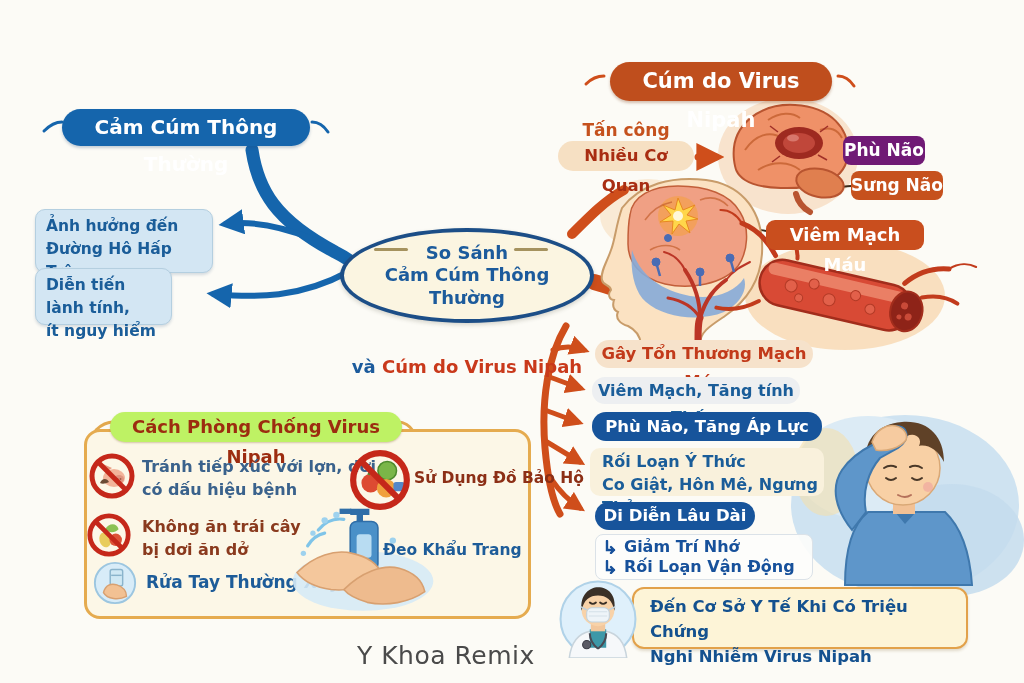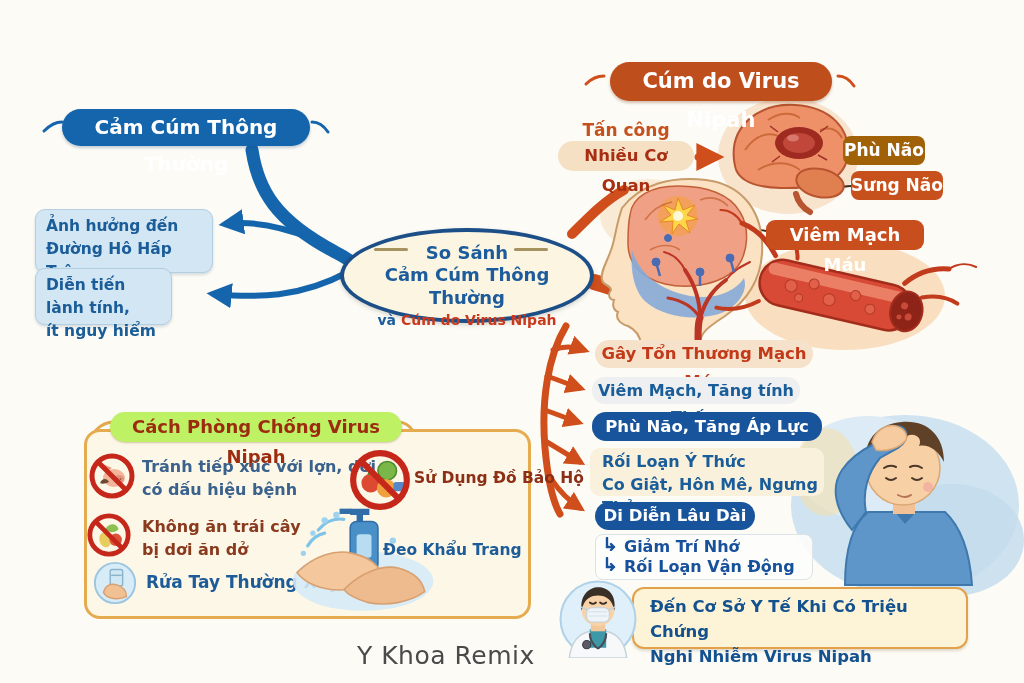--- a/index.html
+++ b/index.html
@@ -12,42 +12,42 @@
   .lbox{position:absolute;z-index:2;background:#d3e6f3;border:1px solid #b4cfe0;border-radius:10px;
     color:#1a5d99;font-weight:700;font-size:15.5px;line-height:23px;padding:5px 10px;box-sizing:border-box;
     box-shadow:0 2px 3px rgba(40,80,120,.18);}
   .lbox1{left:35px;top:209px;width:178px;height:64px;}
   .lbox2{left:35px;top:268px;width:137px;height:57px;}
   .oval{position:absolute;z-index:2;left:340px;top:228px;width:254px;height:95px;border:4px solid #1c4e87;
     border-radius:50%;background:#fbf5e1;box-sizing:border-box;text-align:center;padding-top:10px;
     box-shadow:0 2px 4px rgba(60,60,40,.2);}
   .oval .l1{font-size:18px;font-weight:700;color:#1c5b9c;line-height:21px;}
   .oval .l2{font-size:18px;font-weight:700;color:#1c5b9c;line-height:23px;}
-  .oval .l3{font-size:14px;font-weight:700;color:#1c5b9c;line-height:23px;}
+  .oval .l3{font-size:18px;font-weight:700;color:#1c5b9c;line-height:23px;margin-top:46px;}
   .oval .hl{color:#c9391b;}
   .dash{position:absolute;z-index:3;height:3px;background:#a5925e;border-radius:2px;}
   .title-orange{left:610px;top:62px;width:222px;height:39px;line-height:39px;border-radius:20px;
     background:#bf4e1d;color:#ffffff;font-size:21px;box-shadow:0 2px 3px rgba(120,50,10,.3);}
   .attack-lbl{position:absolute;z-index:2;left:558px;top:120px;width:136px;text-align:center;
     color:#c5511d;font-weight:700;font-size:17px;}
   .attack-pill{left:558px;top:141px;width:136px;height:30px;line-height:30px;border-radius:15px;
     background:#f6e0c3;color:#a82d12;font-size:16.5px;}
   .tagpill{border-radius:8px;color:#fff;font-size:17px;}
-  .phunao{left:843px;top:136px;width:82px;height:29px;line-height:29px;background:#a16207;}
+  .phunao{left:843px;top:136px;width:82px;height:29px;line-height:29px;background:#701a75;}
   .sungnao{left:851px;top:171px;width:92px;height:29px;line-height:29px;background:#c6511d;}
   .viemmach{left:766px;top:220px;width:158px;height:30px;line-height:30px;background:#c94e1e;font-size:18px;border-radius:9px;}
   .e1{left:595px;top:340px;width:218px;height:28px;line-height:28px;border-radius:14px;background:#f6e2cb;color:#c23a1a;font-size:16.5px;}
   .e2{left:592px;top:377px;width:208px;height:27px;line-height:27px;border-radius:13px;background:#edeff1;color:#1a5d99;font-size:16px;}
   .e3{left:592px;top:412px;width:230px;height:29px;line-height:29px;border-radius:14px;background:#17549b;color:#ffffff;font-size:16.5px;}
   .e4{position:absolute;z-index:2;left:590px;top:448px;width:234px;height:48px;border-radius:10px;background:#f9f1dc;
     color:#1a5d99;font-weight:700;font-size:16px;line-height:23px;padding:2px 0 0 12px;box-sizing:border-box;}
   .e5{left:595px;top:502px;width:160px;height:28px;line-height:28px;border-radius:14px;background:#17549b;color:#ffffff;font-size:16.5px;}
   .subbox{position:absolute;z-index:2;left:595px;top:534px;width:218px;height:46px;border-radius:8px;
     background:rgba(253,253,251,.92);border:1px solid #dbe2e8;box-sizing:border-box;padding:2px 8px;}
-  .subrow{display:flex;gap:6px;color:#17519b;font-weight:700;font-size:16px;line-height:20px;}
+  .subrow{display:flex;align-items:center;gap:6px;color:#17519b;font-weight:700;font-size:16px;line-height:20px;}
   .advice{position:absolute;z-index:2;left:632px;top:587px;width:336px;height:62px;border-radius:12px;
     background:#fdf4d7;border:2px solid #e2a14a;color:#14518f;font-weight:700;font-size:16.5px;line-height:25px;
     padding:5px 0 0 16px;box-sizing:border-box;box-shadow:0 2px 3px rgba(120,90,30,.2);}
   .avatar{position:absolute;z-index:3;left:559px;top:580px;width:78px;height:78px;}
   .prevbox{position:absolute;z-index:1;left:84px;top:429px;width:447px;height:190px;border-radius:16px;
     background:#fcf7e7;border:3px solid #e5ab4f;box-sizing:border-box;}
   .prevhead{left:110px;top:412px;width:292px;height:30px;line-height:30px;border-radius:15px;background:#bef264;
     color:#9c2c10;font-size:18px;z-index:3;box-shadow:0 1px 2px rgba(120,80,20,.3);}
   .pitem{position:absolute;z-index:3;font-weight:700;}
   .pt1{left:142px;top:455px;color:#3a628c;font-size:16px;line-height:23px;}

